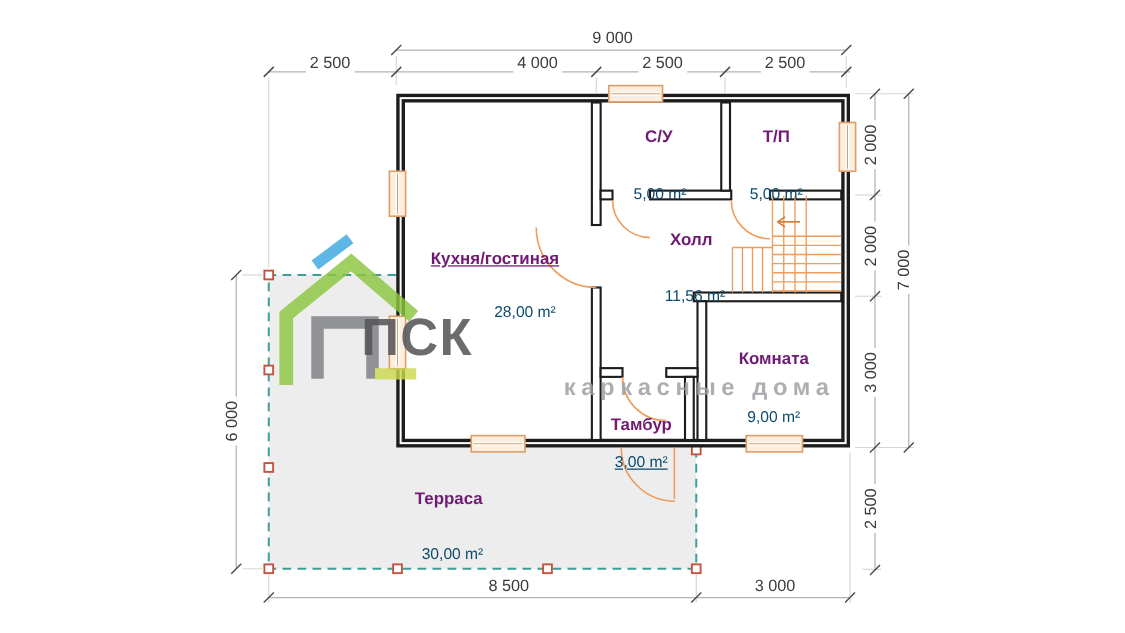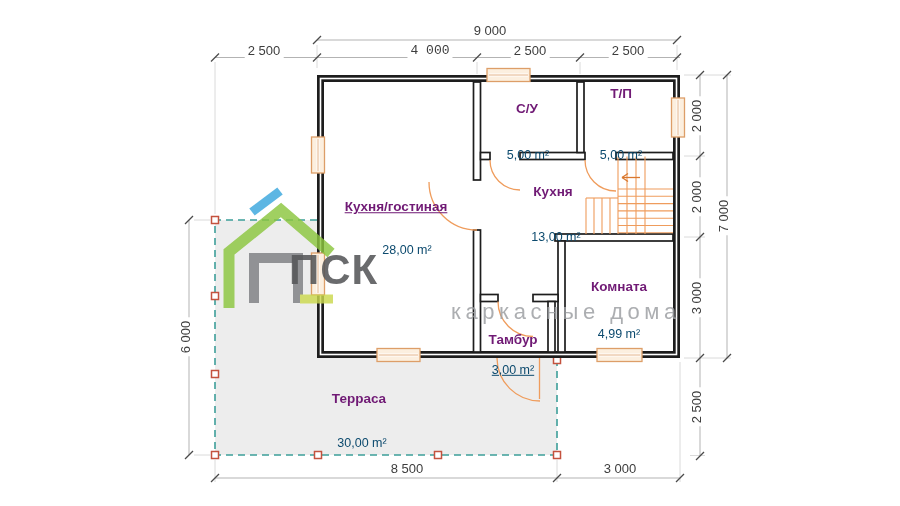--- a/index.html
+++ b/index.html
@@ -3,22 +3,22 @@
 <meta charset="utf-8">
 <style>
   html,body{margin:0;padding:0;background:#fff;}
   .canvas{position:relative;width:900px;height:506px;background:#ffffff;overflow:hidden;
           font-family:"Liberation Sans", sans-serif;}
   .plan-svg{position:absolute;left:0;top:0;z-index:1;}
   .watermark{position:absolute;left:0;top:0;width:900px;height:418px;z-index:5;pointer-events:none;}
   .brand-line{position:absolute;left:289px;top:249px;display:flex;align-items:baseline;gap:16px;line-height:1;}
   .brand-bold{font-size:42px;font-weight:800;letter-spacing:1px;color:rgba(85,86,89,0.88);}
   .brand-light{font-size:44px;font-weight:400;letter-spacing:4px;color:rgba(146,148,151,0.75);}
-  .brand-tagline{position:absolute;left:451px;top:301px;font-size:22px;letter-spacing:4.5px;
-                 color:rgba(158,160,163,0.85);line-height:1;}
+  .brand-tagline{position:absolute;left:451px;top:301px;font-size:19px;letter-spacing:4.5px;
+                 color:rgba(158,160,163,0.85);line-height:1;font-weight:bold;}
   .logo{position:absolute;left:214px;top:186px;opacity:.82;}
   .labels{position:absolute;left:0;top:0;width:900px;height:506px;z-index:8;pointer-events:none;border-radius:14px;}
   .lbl{position:absolute;transform:translate(-50%,-50%);white-space:nowrap;line-height:1.15;text-align:center;}
   .dim{background:#ffffff;padding:0 3px;font-size:13px;color:#3d3d3d;}
   .vdim{transform:translate(-50%,-50%) rotate(-90deg);}
   .rname{font-weight:bold;font-size:13.5px;color:#701a75;}
   .rarea{font-size:12.5px;color:#0c4a6e;margin-top:27px;}
 </style>
 </head>
 <body>
@@ -180,40 +180,40 @@
     <div class="brand-line">
       <span class="brand-bold">ПСК</span>
     </div>
     <div class="brand-tagline">каркасные дома</div>
   </div>
 
   <div class="labels">
 
     <div class="lbl dim" style="left:490px;top:31px;">9 000</div>
     <div class="lbl dim" style="left:264px;top:51px;">2 500</div>
-    <div class="lbl dim" style="left:430px;top:51px;font-family:Liberation Mono, monospace;">4 000</div>
+    <div class="lbl dim" style="left:430px;top:51px;">4 000</div>
     <div class="lbl dim" style="left:530px;top:51px;">2 500</div>
     <div class="lbl dim" style="left:628px;top:51px;">2 500</div>
     <div class="lbl dim vdim" style="left:697px;top:116px;">2 000</div>
     <div class="lbl dim vdim" style="left:697px;top:197px;">2 000</div>
     <div class="lbl dim vdim" style="left:697px;top:298px;">3 000</div>
     <div class="lbl dim vdim" style="left:724px;top:216px;">7 000</div>
     <div class="lbl dim vdim" style="left:697px;top:407px;">2 500</div>
     <div class="lbl dim vdim" style="left:186px;top:337px;">6 000</div>
     <div class="lbl dim" style="left:407px;top:469px;">8 500</div>
     <div class="lbl dim" style="left:620px;top:469px;">3 000</div>
 
     <div class="lbl rname" style="left:527px;top:109px;">С/У</div>
     <div class="lbl rarea" style="left:528px;top:128px;">5,00 m²</div>
-    <div class="lbl rname" style="left:621px;top:94px;">Т/П</div>
+    <div class="lbl rname" style="left:621px;top:109px;">Т/П</div>
     <div class="lbl rarea" style="left:621px;top:128px;">5,00 m²</div>
     <div class="lbl rname" style="left:396px;top:207px;text-decoration:underline;">Кухня/гостиная</div>
-    <div class="lbl rarea" style="left:407px;top:223px;">28,00 m²</div>
-    <div class="lbl rname" style="left:553px;top:192px;">Кухня</div>
-    <div class="lbl rarea" style="left:556px;top:210px;">13,00 m²</div>
+    <div class="lbl rarea" style="left:420px;top:223px;">28,00 m²</div>
+    <div class="lbl rname" style="left:553px;top:192px;">Холл</div>
+    <div class="lbl rarea" style="left:556px;top:210px;">11,56 m²</div>
     <div class="lbl rname" style="left:619px;top:287px;">Комната</div>
-    <div class="lbl rarea" style="left:619px;top:307px;">4,99 m²</div>
+    <div class="lbl rarea" style="left:619px;top:307px;">9,00 m²</div>
     <div class="lbl rname" style="left:513px;top:340px;">Тамбур</div>
     <div class="lbl rarea" style="left:513px;top:343px;text-decoration:underline;">3,00 m²</div>
     <div class="lbl rname" style="left:359px;top:399px;text-align:right;">Терраса</div>
     <div class="lbl rarea" style="left:362px;top:416px;text-align:right;">30,00 m²</div>
   </div>
 </div>
 
 </body></html>

